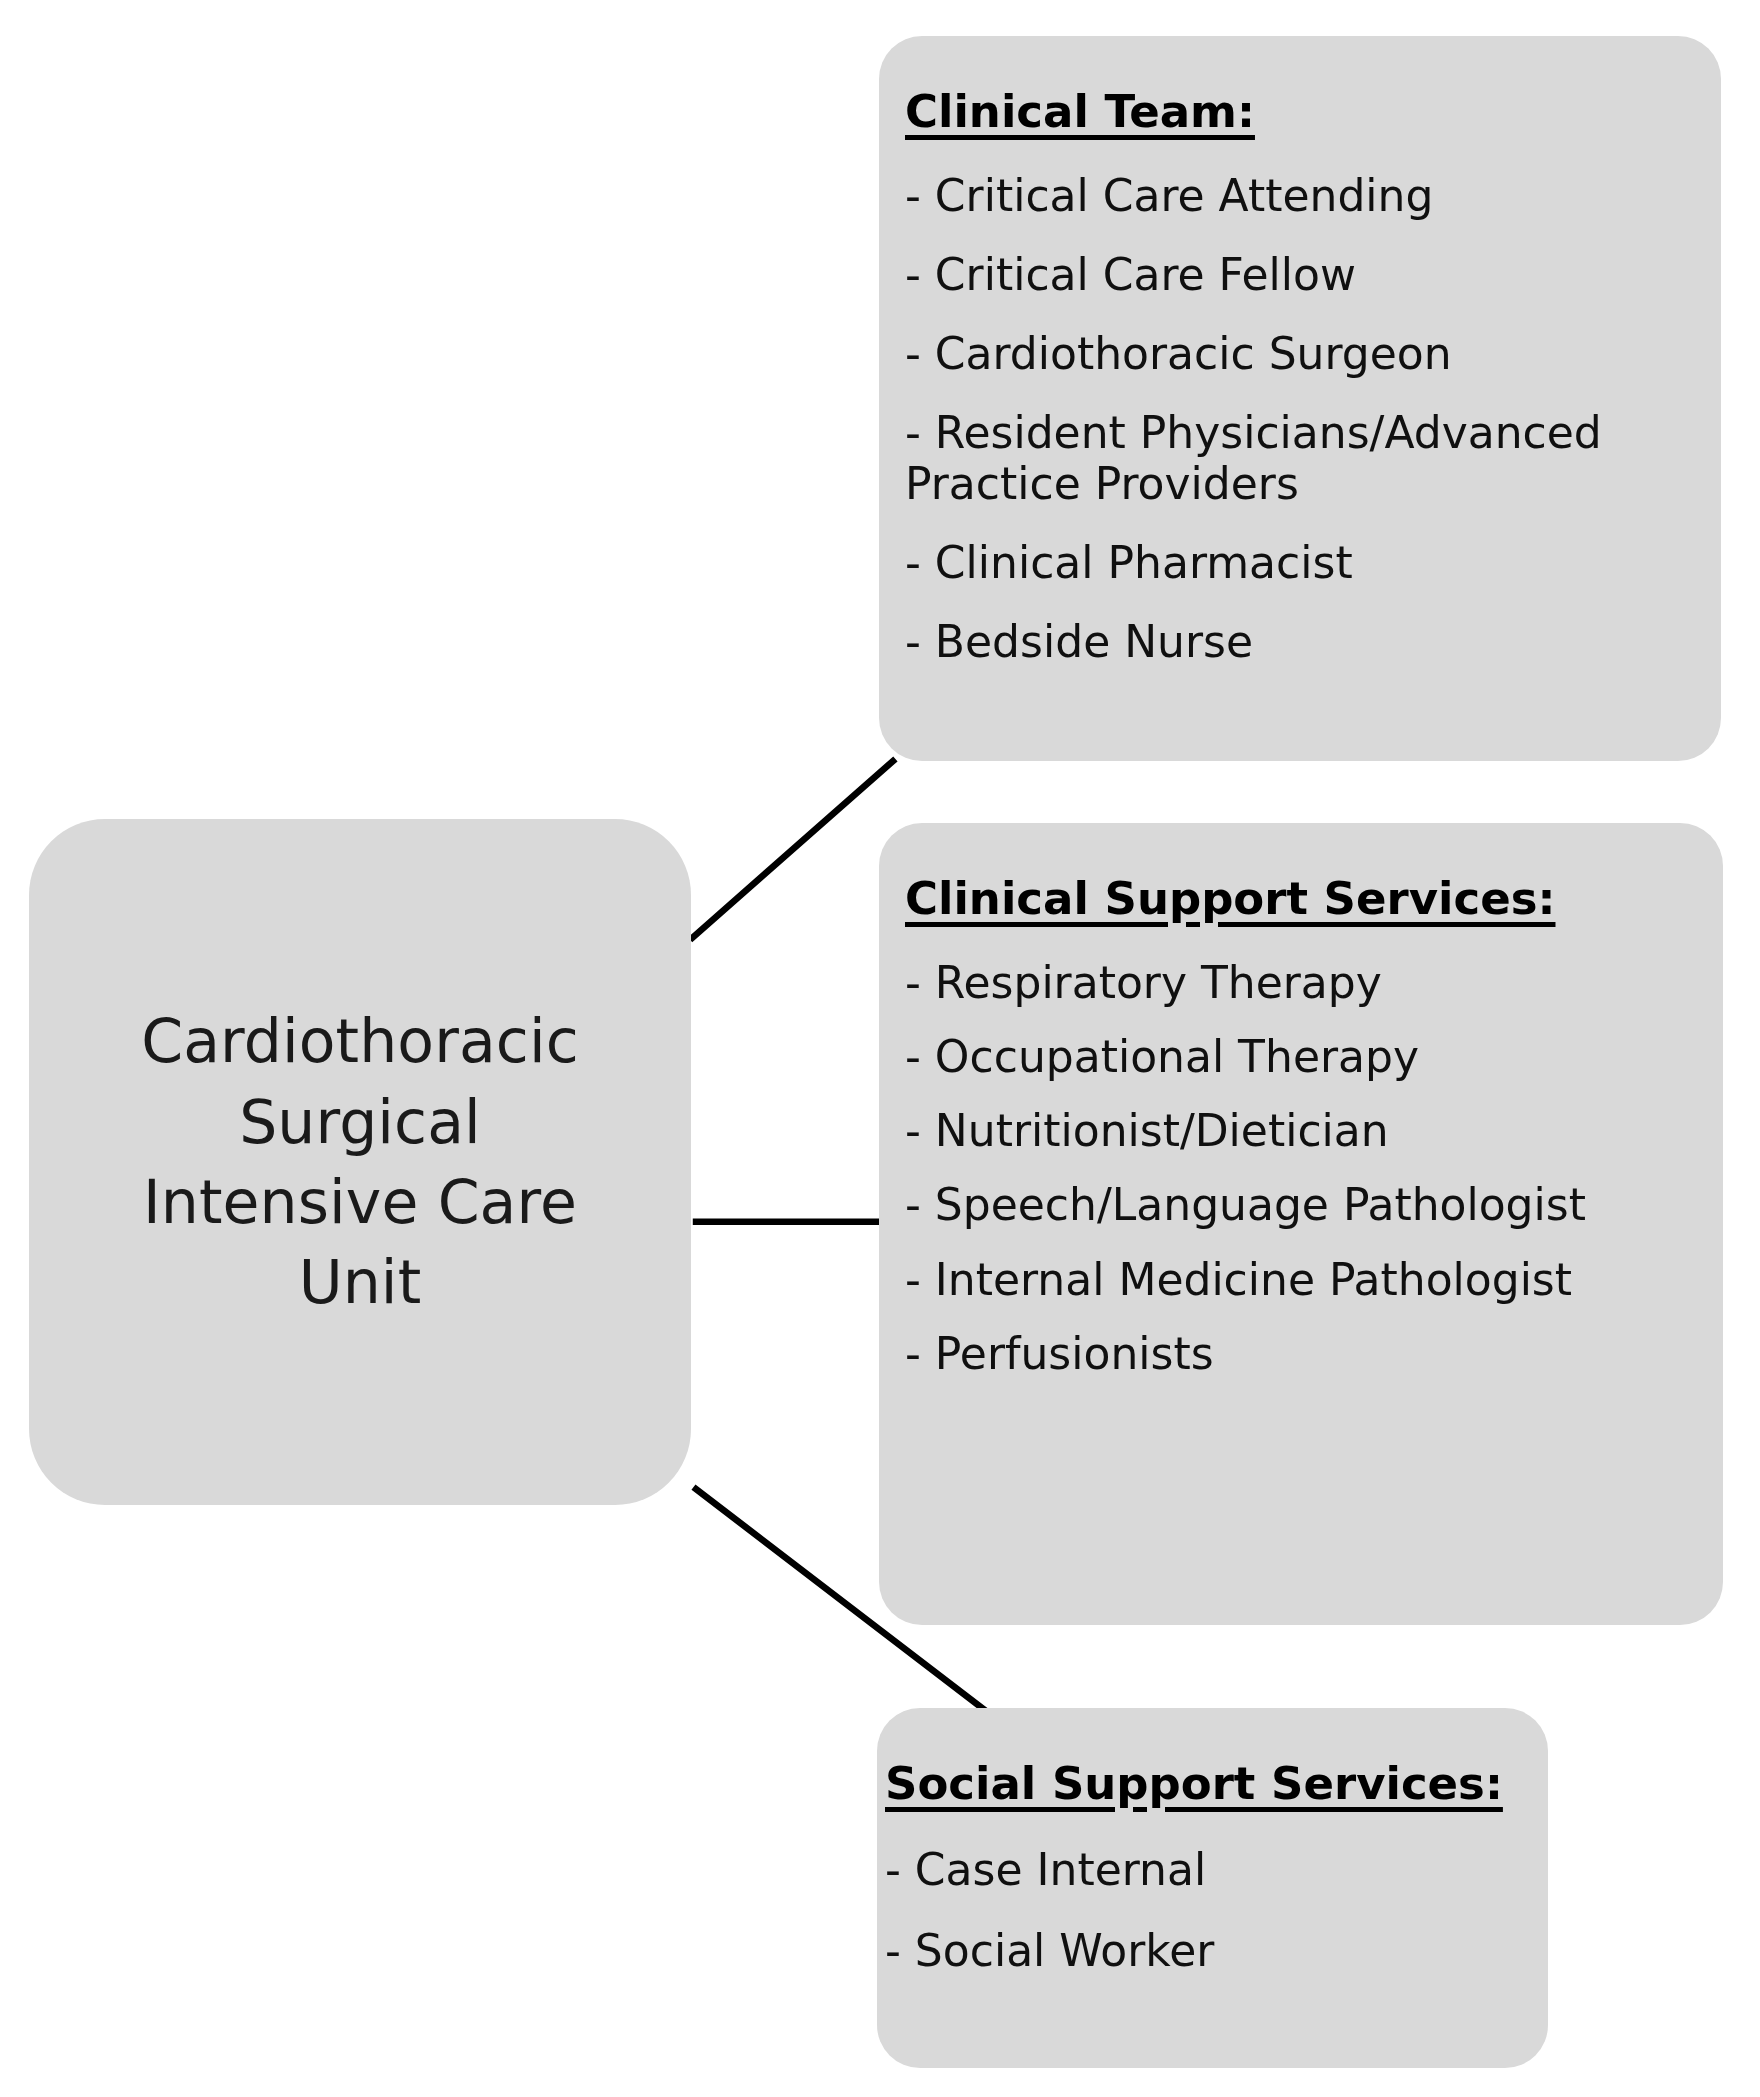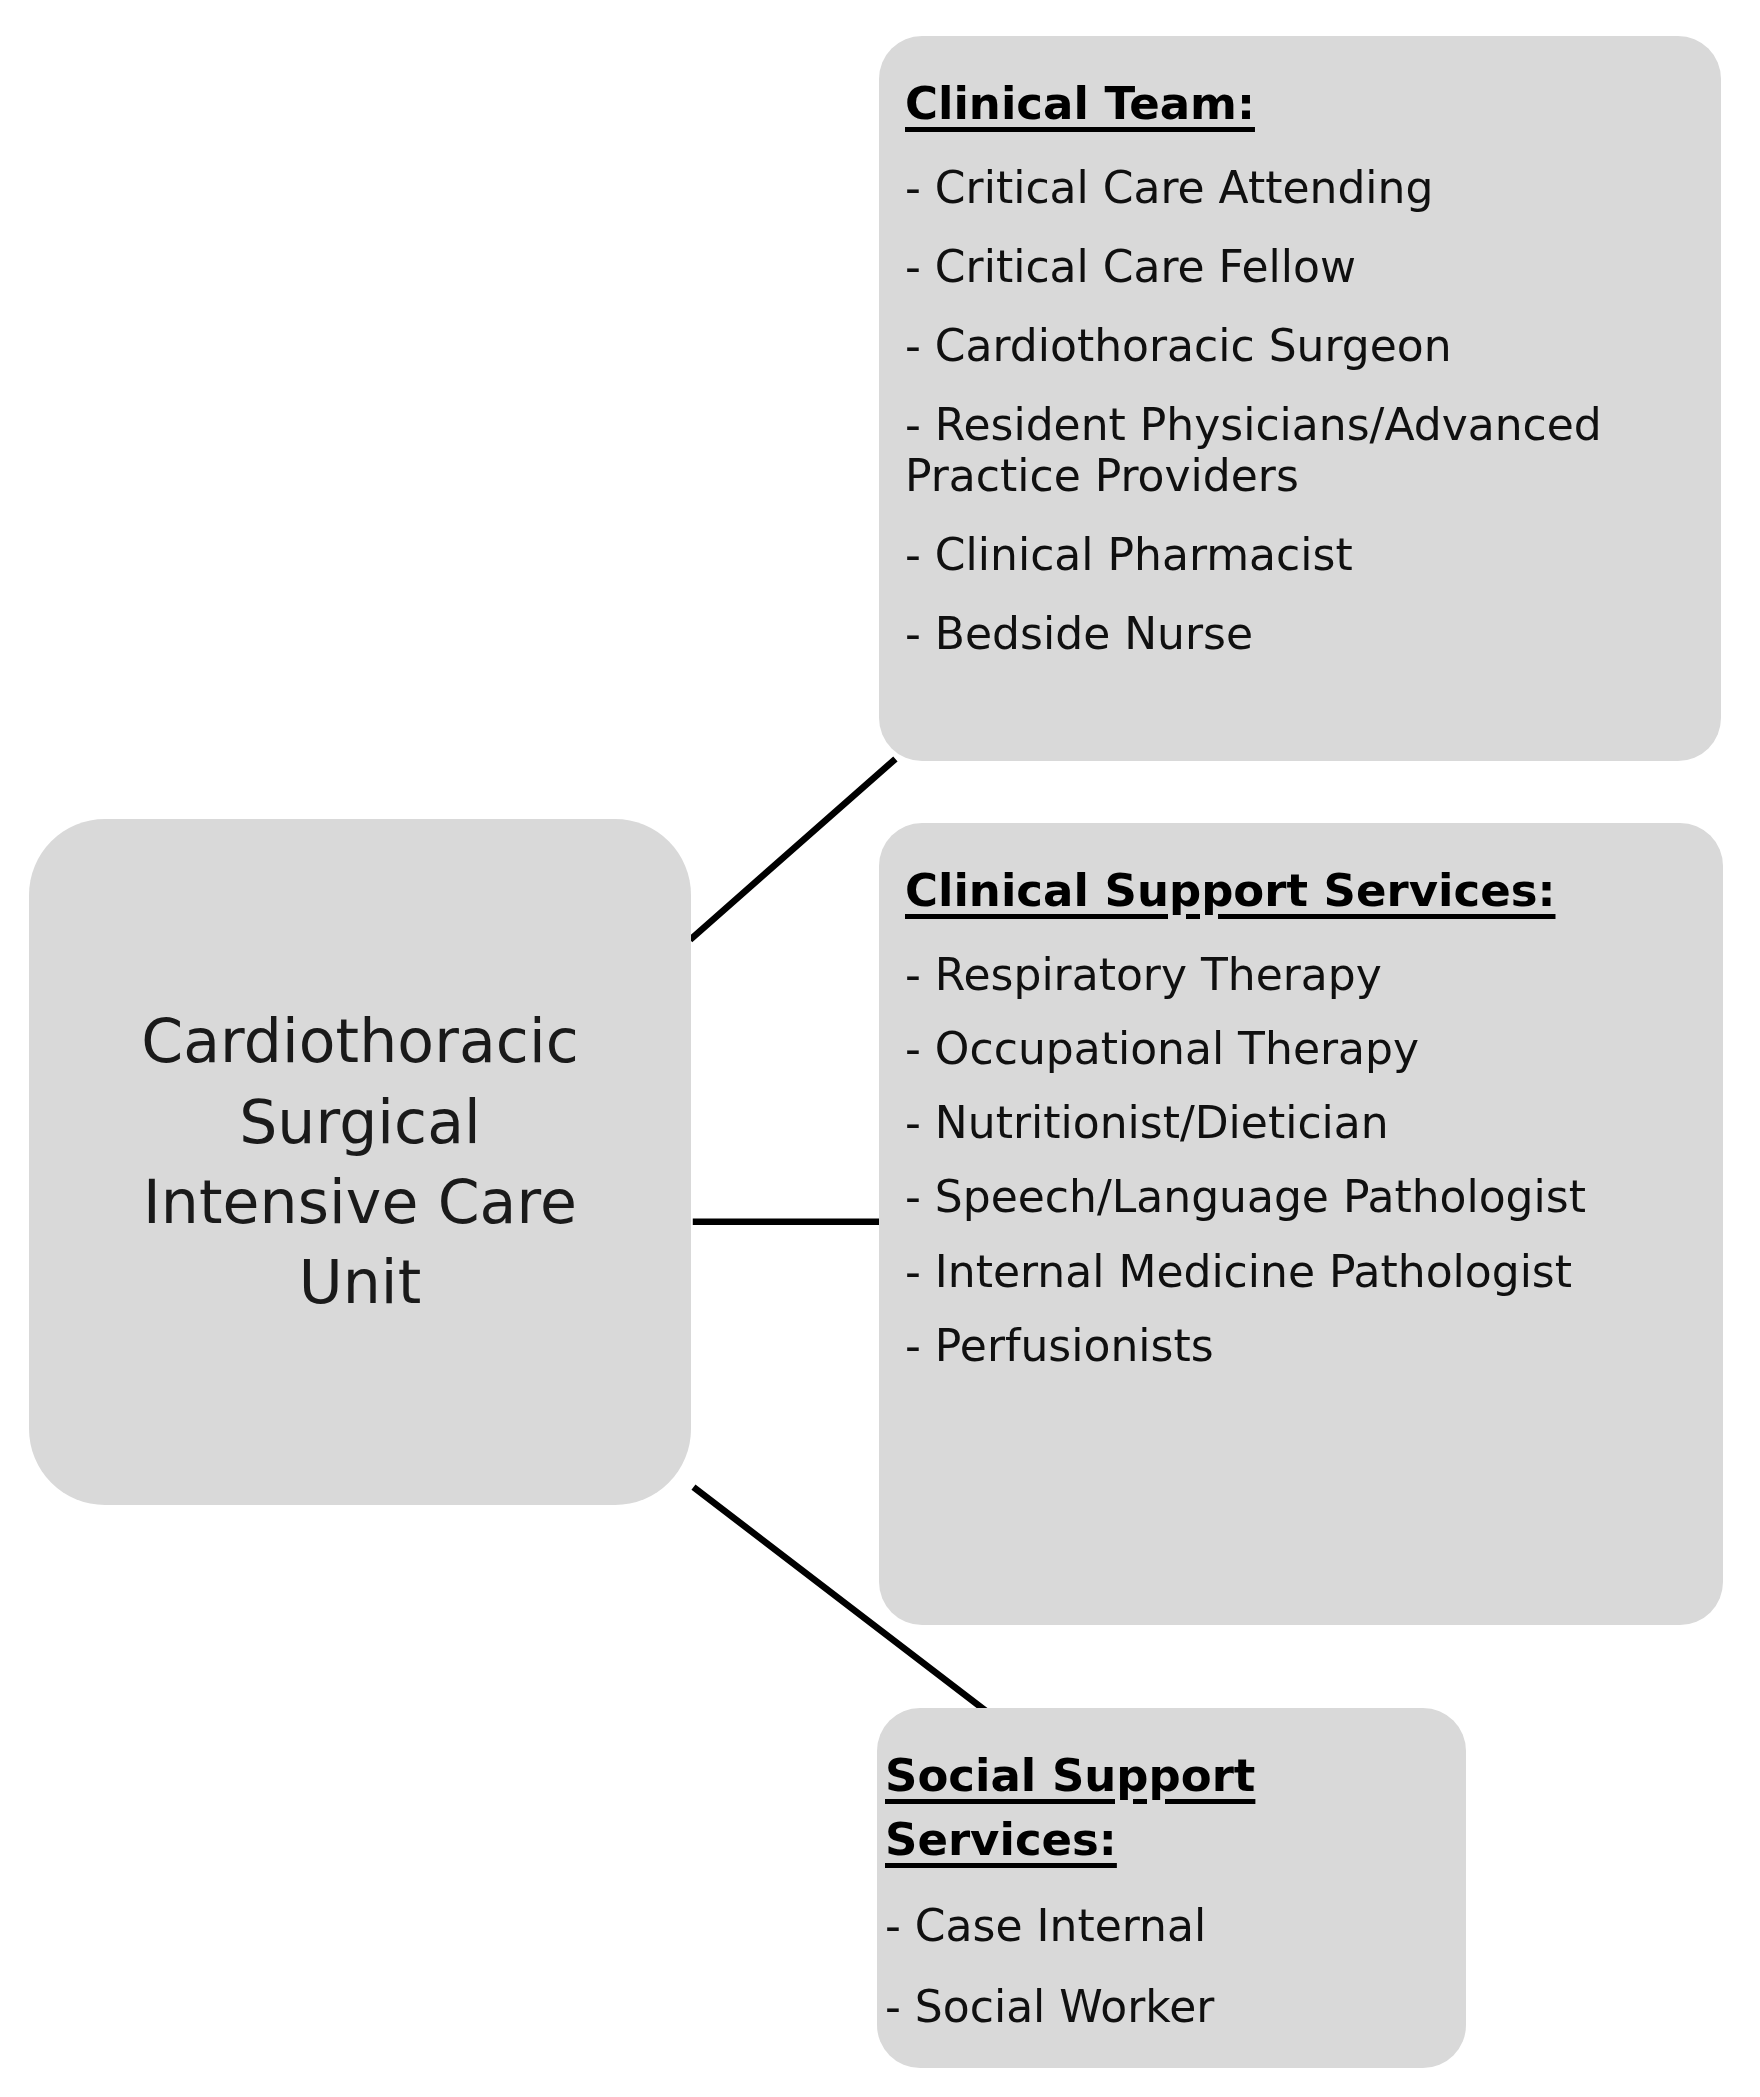--- a/index.html
+++ b/index.html
@@ -67,34 +67,34 @@
   }
   #branch-clinical-support {
     left: 879px;
     top: 823px;
     width: 844px;
     height: 802px;
   }
   #branch-social-support {
     left: 877px;
     top: 1708px;
-    width: 589px;
+    width: 671px;
     height: 360px;
     padding-left: 8px;
   }
 
   .branch-title {
     font-size: 45px;
     font-weight: 700;
     color: #000000;
     text-decoration: underline;
     text-decoration-thickness: 4.6px;
     text-underline-offset: 8px;
     line-height: 1.42;
-    margin: 0 0 27px 0;
+    margin: 8px 0 27px 0;
     letter-spacing: 0px;
   }
   #branch-social-support .branch-title {
     margin-bottom: 29px;
   }
 
   .branch-list {
     list-style: none;
     margin: 0;
     padding: 0;

